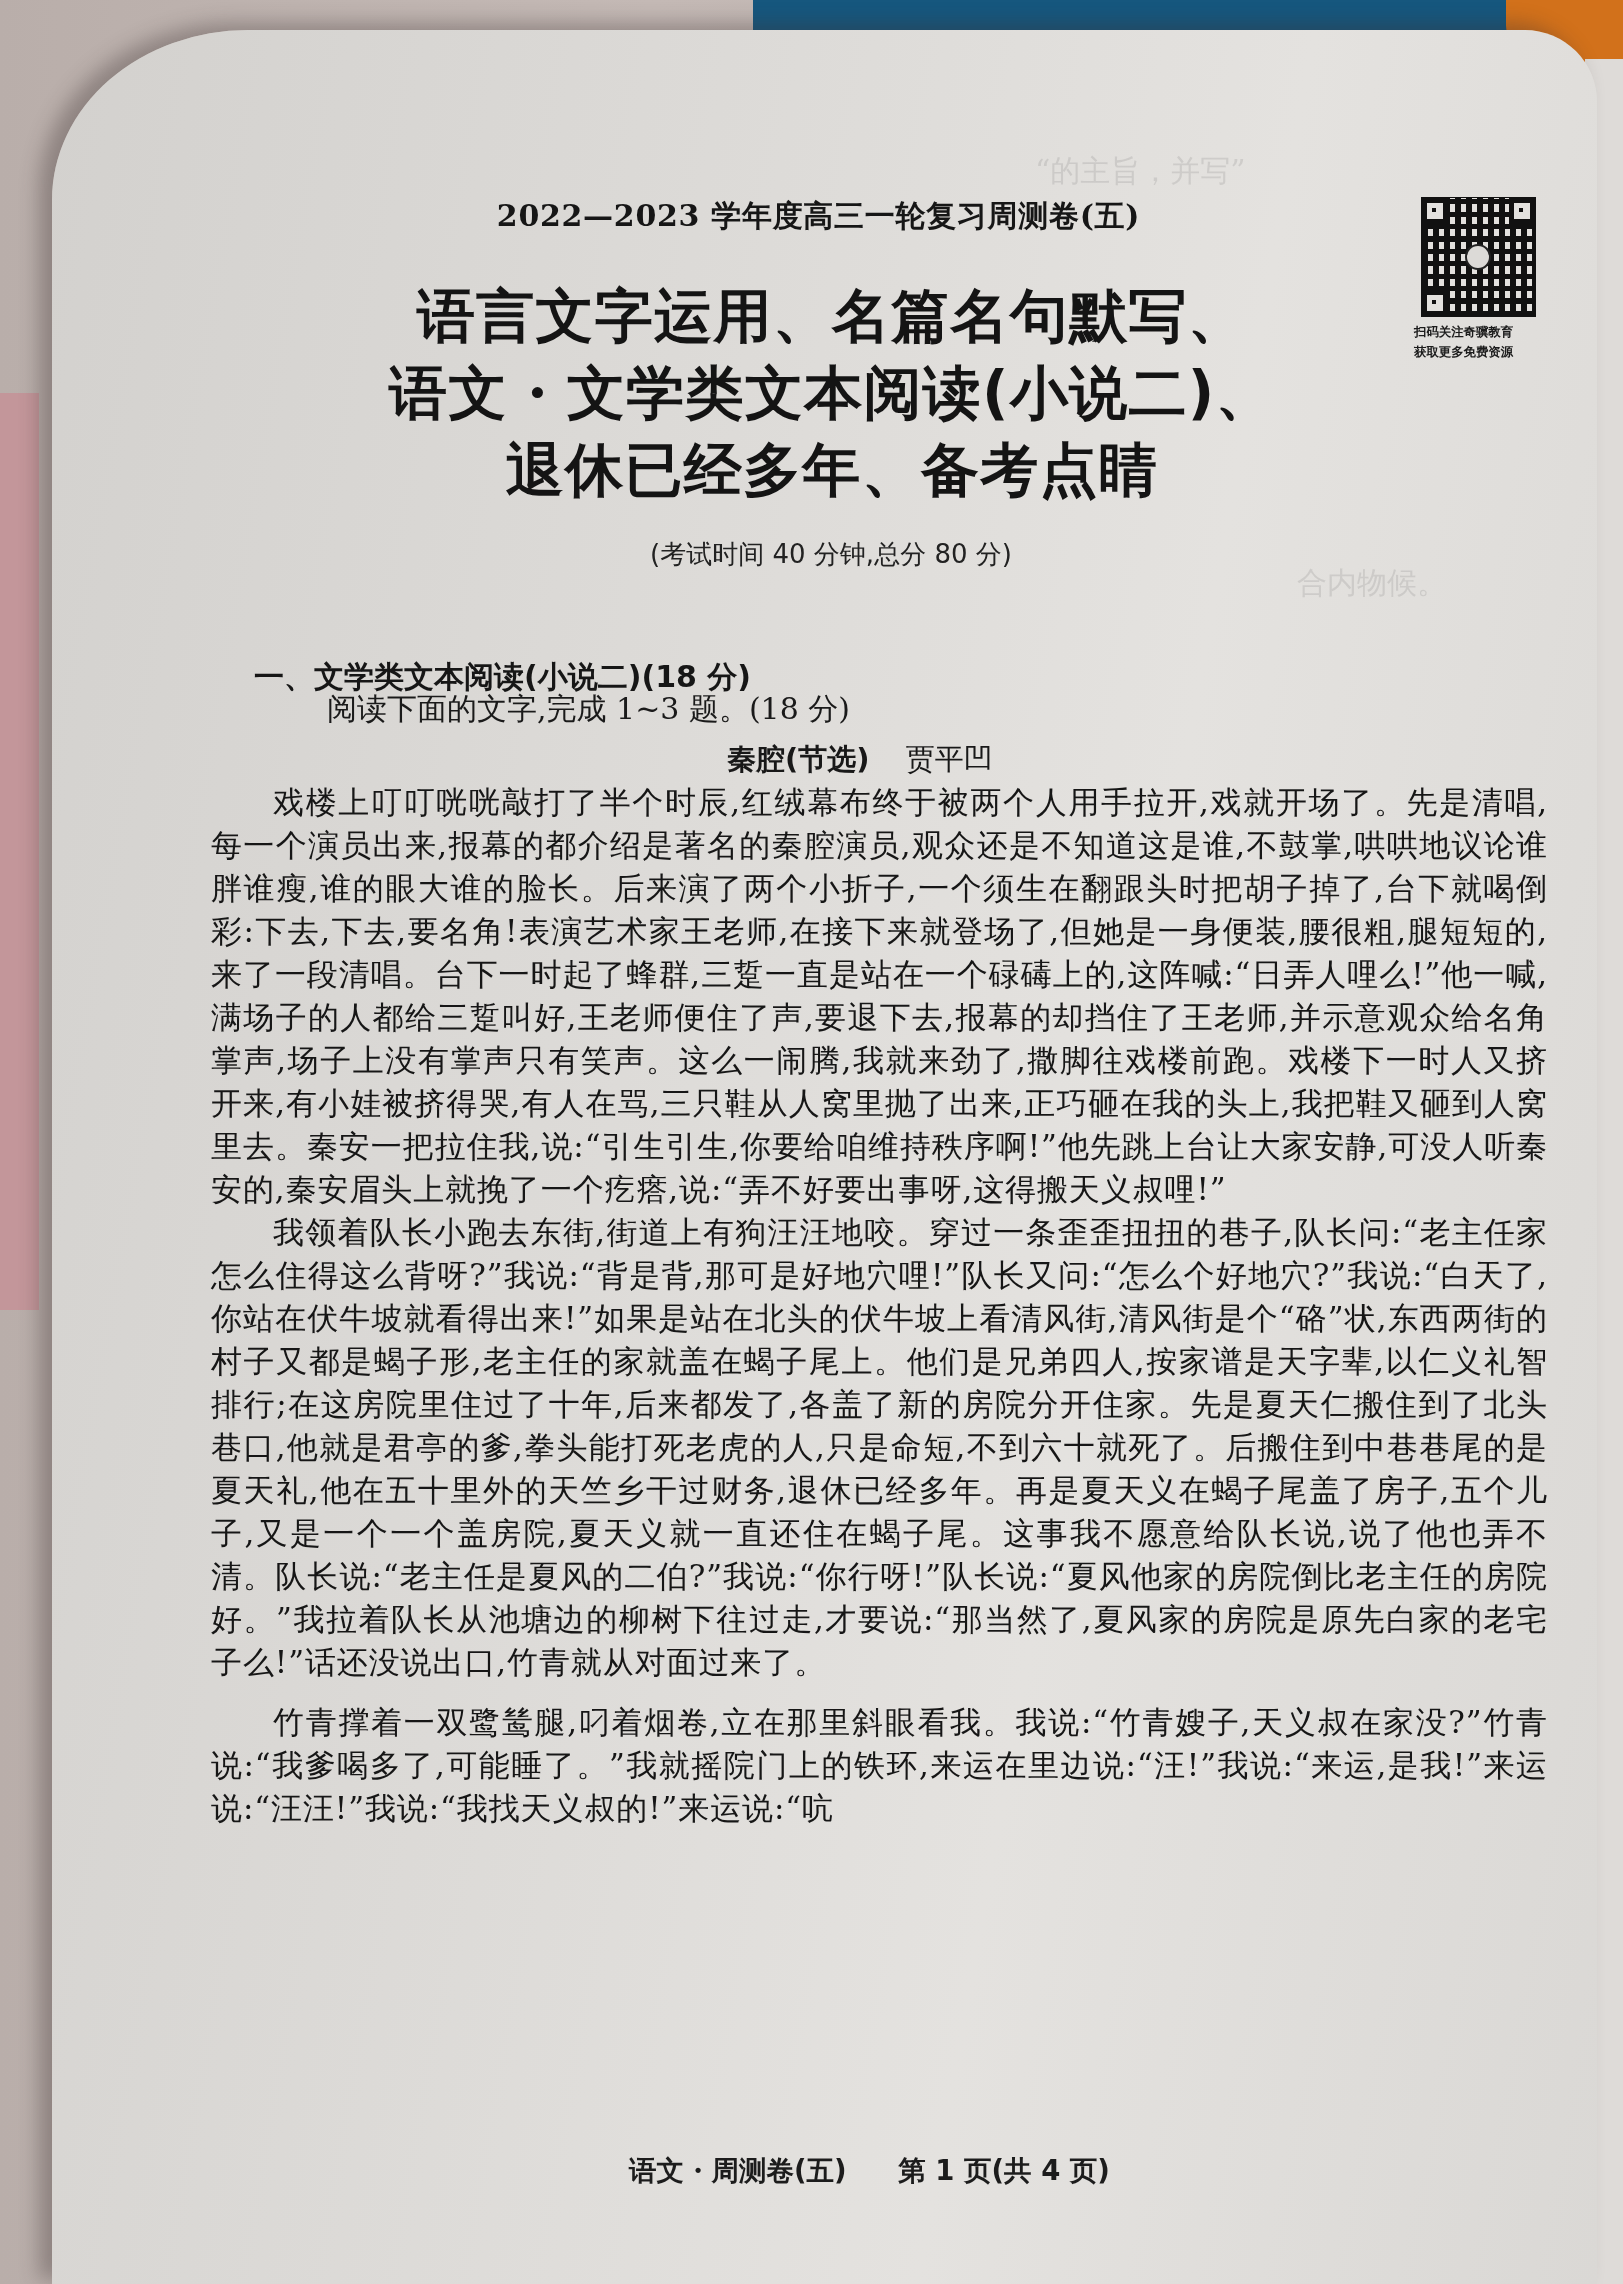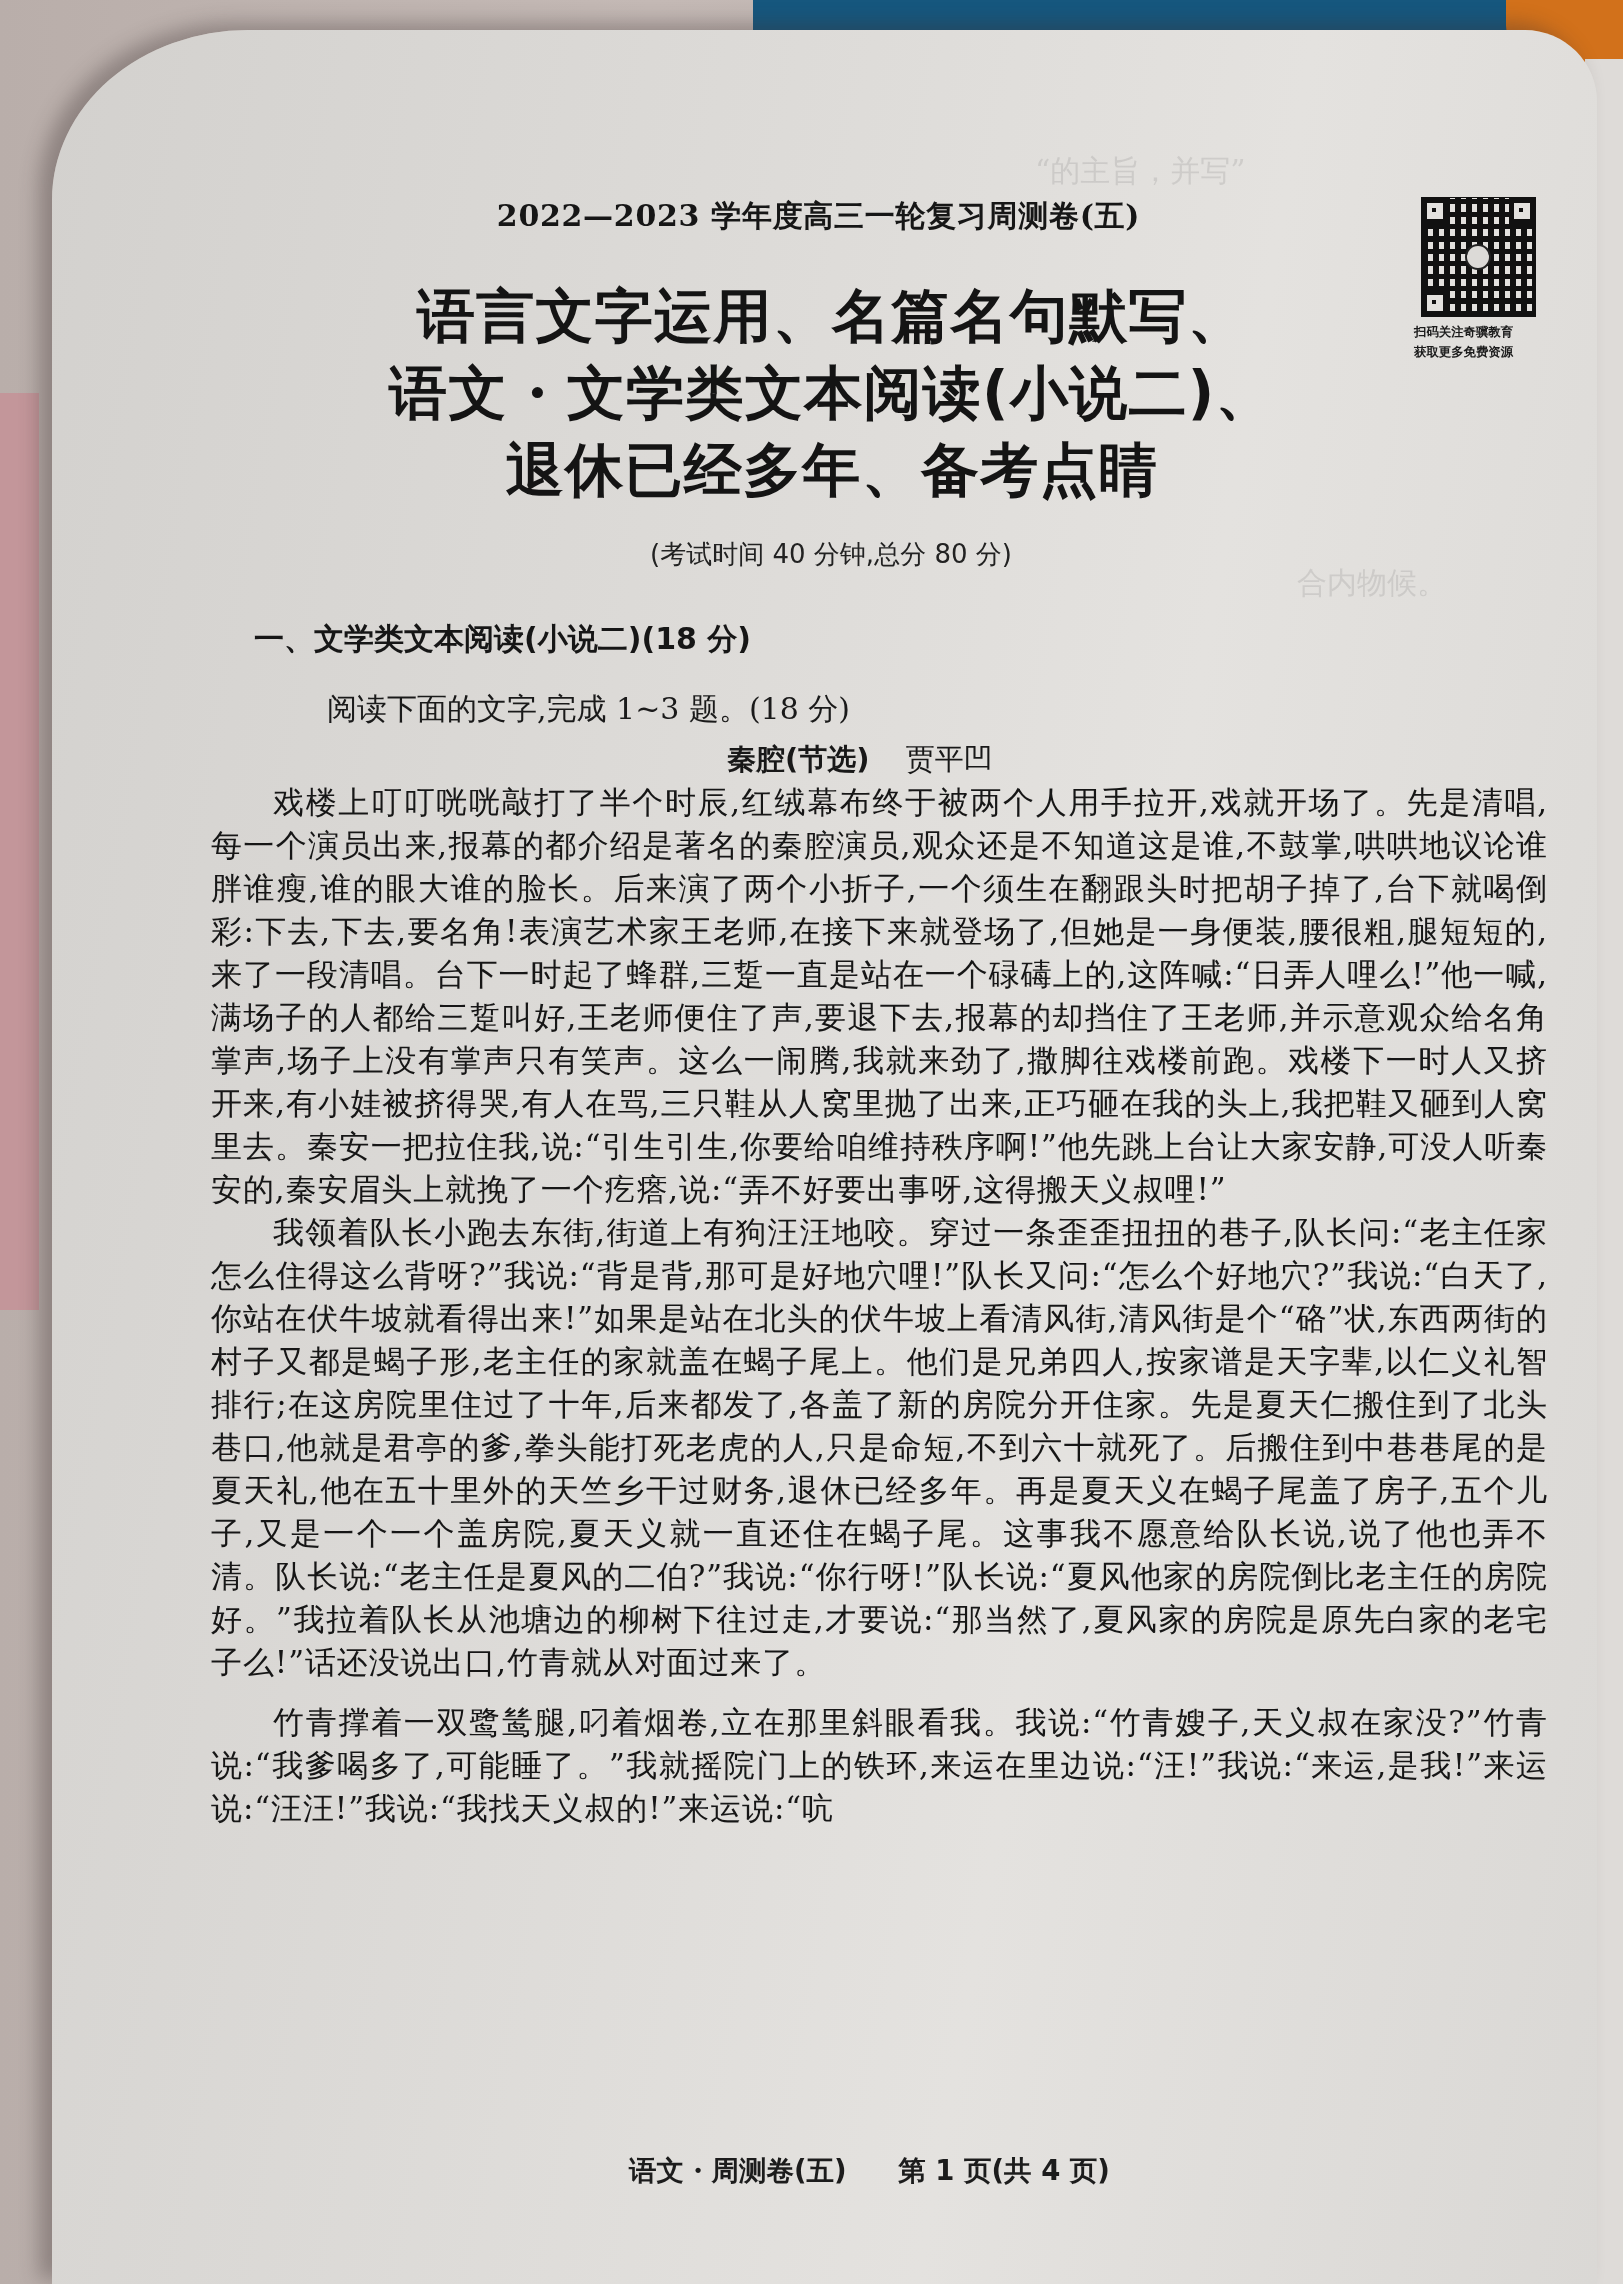--- a/index.html
+++ b/index.html
@@ -41,21 +41,21 @@
     outline: 1.3px solid #111;
   }
   .qr .finder { position: absolute; width: 26px; height: 26px; border: 5.9px solid #111; background: #e3e1de; box-sizing: border-box; }
   .qr .finder::after { content: ""; position: absolute; left: 5.2px; top: 5.2px; width: 3.9px; height: 3.9px; background: #111; }
   .qr .logo { position: absolute; left: 43px; top: 46px; width: 26px; height: 26px; border-radius: 50%; background: #dcdad7; border: 2.6px solid #222; box-sizing: border-box; }
   .qr-caption {
     position: absolute; left: 1414px; top: 322px; width: 131px;
     font-family: "DejaVu Sans", "Liberation Sans", sans-serif; font-size: 12.4px; font-weight: bold; color: #1c1c1c; line-height: 19.6px;
   }
   .section-heading {
-    position: absolute; left: 254px; top: 619px;
+    position: absolute; left: 254px; top: 657px;
     font-family: "DejaVu Sans", "Liberation Sans", sans-serif; font-size: 30px; font-weight: bold; color: #161616;
   }
   .instruction {
     position: absolute; left: 327px; top: 689px;
     font-size: 30px; color: #1a1a1a;
   }
   .passage-title {
     position: absolute; left: 727px; top: 740px;
     font-family: "DejaVu Sans", "Liberation Sans", sans-serif; font-size: 29px; font-weight: bold; color: #181818;
   }

